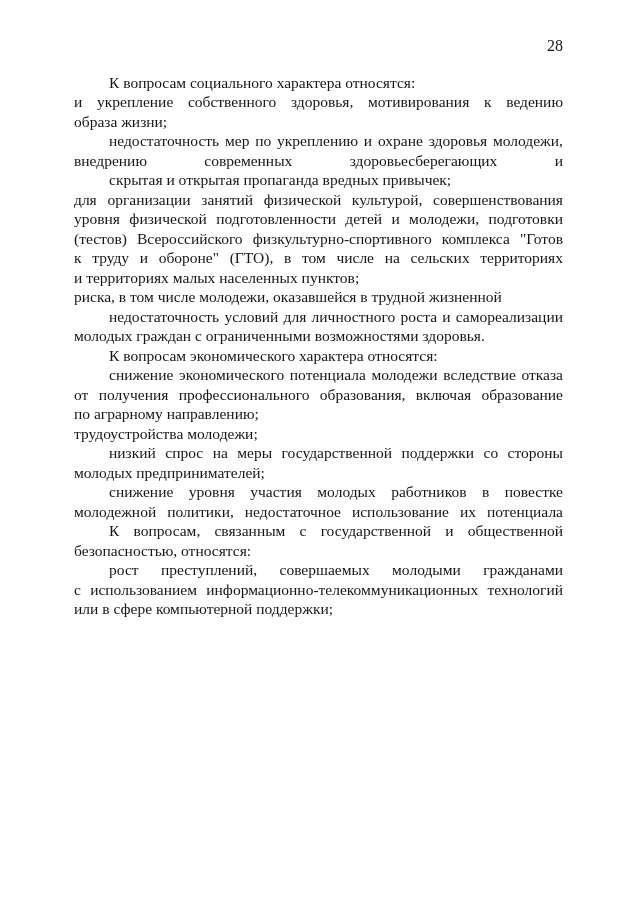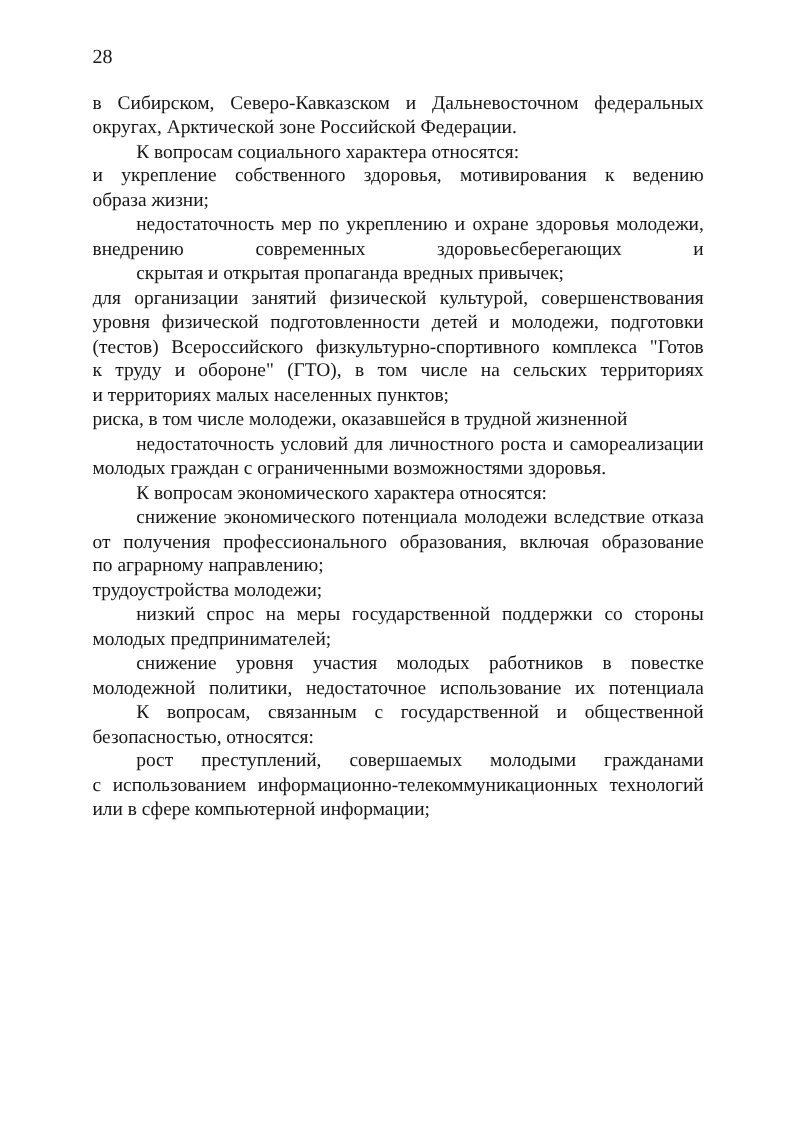--- a/index.html
+++ b/index.html
@@ -14,21 +14,21 @@
     background: #ffffff;
     overflow: hidden;
     font-family: "Liberation Serif", "DejaVu Serif", serif;
     color: #161616;
     -webkit-font-smoothing: antialiased;
   }
   .page-number {
     padding-top: 36px;
     margin-left: 74px;
     width: 489px;
-    text-align: left;
+    text-align: right;
     font-size: 16px;
     line-height: 19.5px;
   }
   .page-body {
     margin-top: 17px;
     margin-left: 74px;
     width: 489px;
     font-size: 15.5px;
     line-height: 19.5px;
   }
@@ -49,24 +49,20 @@
   .text-line.indented {
     text-indent: 35px;
   }
 </style>
 </head>
 <body>
 
 <div class="page">
   <div class="page-number">28</div>
   <div class="page-body" id="page-body">
-      <div class="paragraph">
-        <div class="text-line justified">в Сибирском, Северо-Кавказском и Дальневосточном федеральных</div>
-        <div class="text-line">округах, Арктической зоне Российской Федерации.</div>
-      </div>
       <div class="paragraph">
         <div class="text-line indented">К вопросам социального характера относятся:</div>
       </div>
       <div class="paragraph">
         <div class="text-line justified">и укрепление собственного здоровья, мотивирования к ведению здорового</div>
         <div class="text-line">образа жизни;</div>
       </div>
       <div class="paragraph">
         <div class="text-line justified indented">недостаточность мер по укреплению и охране здоровья молодежи,</div>
         <div class="text-line justified">внедрению современных здоровьесберегающих и здоровьеформирующих</div>
@@ -107,16 +103,16 @@
         <div class="text-line justified indented">снижение уровня участия молодых работников в повестке</div>
         <div class="text-line justified">молодежной политики, недостаточное использование их потенциала после</div>
       </div>
       <div class="paragraph">
         <div class="text-line justified indented">К вопросам, связанным с государственной и общественной</div>
         <div class="text-line">безопасностью, относятся:</div>
       </div>
       <div class="paragraph">
         <div class="text-line justified indented">рост преступлений, совершаемых молодыми гражданами</div>
         <div class="text-line justified">с использованием информационно-телекоммуникационных технологий</div>
-        <div class="text-line">или в сфере компьютерной информации;</div>
+        <div class="text-line">или в сфере компьютерной поддержки;</div>
       </div>
     </div>
 </div>
 
 </body></html>

